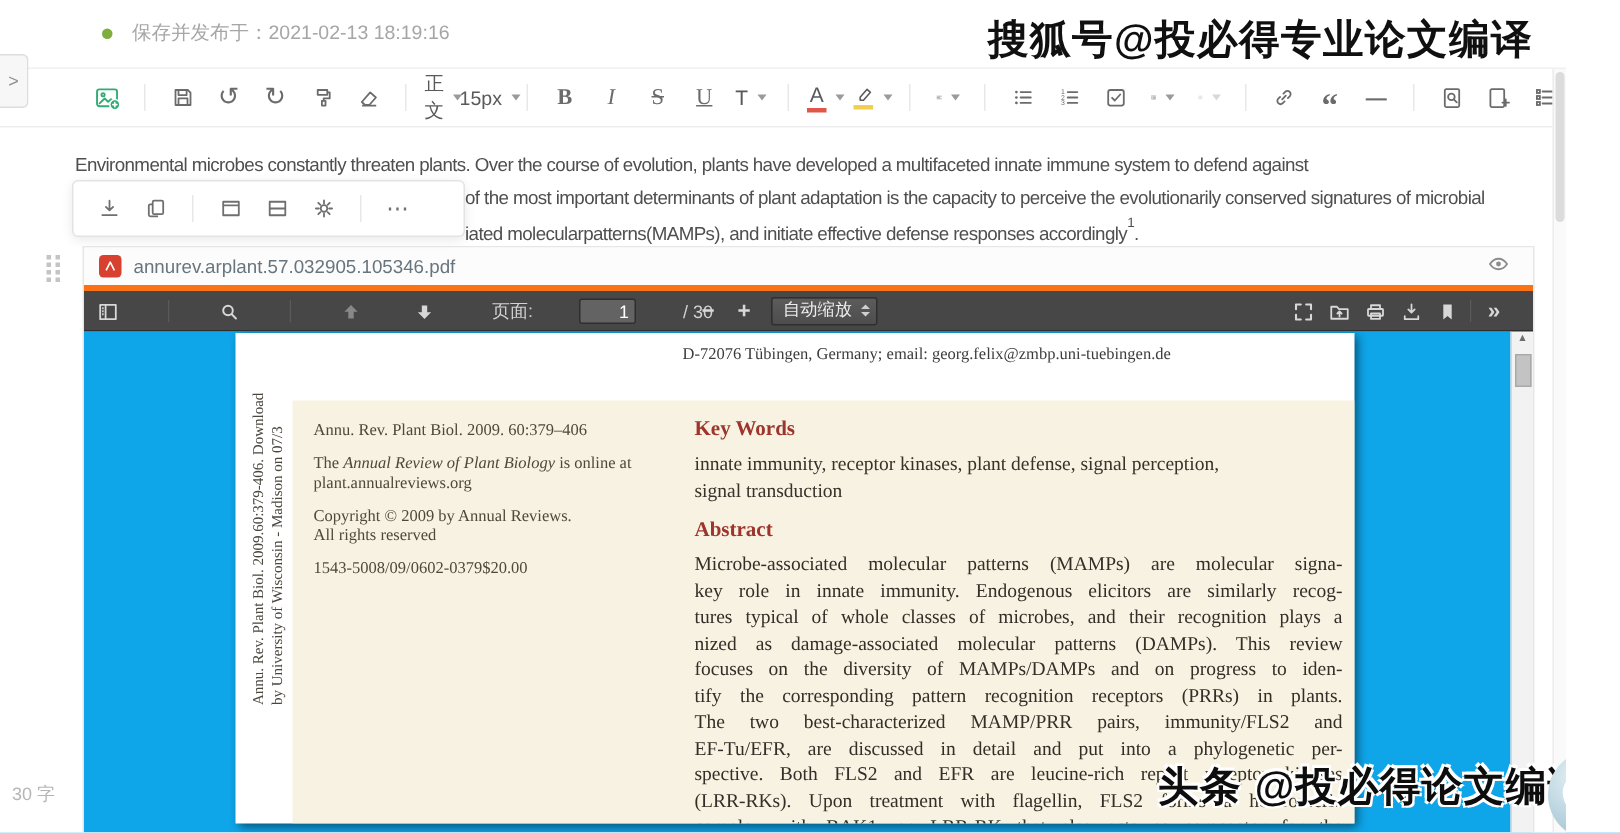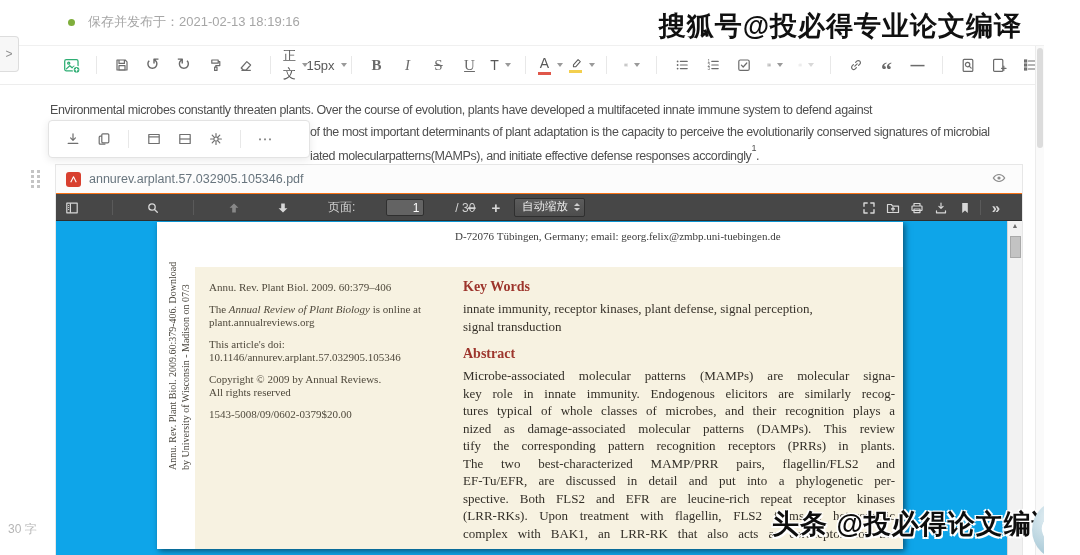--- a/index.html
+++ b/index.html
@@ -51,21 +51,21 @@
     border:1px solid #e3e3e3; border-radius:4px; box-shadow:0 2px 8px rgba(0,0,0,.09);
     display:flex; align-items:center; padding-left:8px; z-index:20; }
   .float-tb .tb { color:#6f6f6f; }
   .g-more { font-size:15px; letter-spacing:1px; }
 
   
   .drag-handle { position:absolute; left:31px; top:170px; width:12px; height:20px; }
   .drag-handle::before { content:""; position:absolute; width:2.5px; height:2.5px; background:#c4c4c4;
     box-shadow:0 5px #c4c4c4, 0 10px #c4c4c4, 0 15px #c4c4c4, 6px 0 #c4c4c4, 6px 5px #c4c4c4, 6px 10px #c4c4c4, 6px 15px #c4c4c4; }
   .embed { position:absolute; left:55px; top:164px; width:968px; border:1px solid #e7e7e7; background:#fff; }
-  .filebar { height:29px; display:flex; align-items:center; padding:0 10px; background:#fcfcfc; border-bottom:1px solid #f97316; }
+  .filebar { height:29px; display:flex; align-items:center; padding:0 10px; background:#fcfcfc; border-bottom:4px solid #f97316; }
   .pdficon { width:15px; height:15px; background:#d8402f; border-radius:3px; flex:none;
     display:flex; align-items:center; justify-content:center; }
   .filename { margin-left:8px; font-size:12.5px; color:#68757e; }
   .eye { margin-left:auto; margin-right:4px; color:#8c8c8c; cursor:pointer; background:none; border:none; height:20px; }
 
   
   .vtoolbar { height:27px; background:#474747; position:relative; display:flex; align-items:center;
     color:#d8d8d8; font-size:12px; box-shadow:inset 0 -1px 0 #2e2e2e;gap:25px; }
   .pb { height:22px; min-width:24px; display:flex; align-items:center; justify-content:center;
     background:none; border:none; color:#d8d8d8; cursor:pointer; }
@@ -456,41 +456,38 @@
           <div>by University of Wisconsin - Madison on 07/3</div>
         </div>
         <div class="beige">
           <div class="lcol">
             <div class="blk">Annu. Rev. Plant Biol. 2009. 60:379–406</div>
             <div class="blk">
               <span>The </span><span class="it">Annual Review of Plant Biology</span><span> is online at</span><br>
               <span>plant.annualreviews.org</span>
             </div>
             <div class="blk">
-              <span>This article's doi:</span><br>
-              <span>10.1146/annurev.arplant.57.032905.105346</span>
-            </div>
-            <div class="blk">
               <span>Copyright © 2009 by Annual Reviews.</span><br>
               <span>All rights reserved</span>
             </div>
             <div>1543-5008/09/0602-0379$20.00</div>
           </div>
           <div class="rcol">
             <div class="h-red">Key Words</div>
             <div class="kwline">innate immunity, receptor kinases, plant defense, signal perception,</div>
             <div class="kwline">signal transduction</div>
             <div class="h-red" style="margin-top:11px;">Abstract</div>
             <div class="abs-wrap">
               <div class="absline">Microbe-associated molecular patterns (MAMPs) are molecular signa-</div>
               <div class="absline">key role in innate immunity. Endogenous elicitors are similarly recog-</div>
               <div class="absline">tures typical of whole classes of microbes, and their recognition plays a</div>
               <div class="absline">nized as damage-associated molecular patterns (DAMPs). This review</div>
+              <div class="absline">focuses on the diversity of MAMPs/DAMPs and on progress to iden-</div>
               <div class="absline">tify the corresponding pattern recognition receptors (PRRs) in plants.</div>
-              <div class="absline">The two best-characterized MAMP/PRR pairs, flagellin/FLS2 and</div>
+              <div class="absline">The two best-characterized MAMP/PRR pairs, immunity/FLS2 and</div>
               <div class="absline">EF-Tu/EFR, are discussed in detail and put into a phylogenetic per-</div>
               <div class="absline">spective. Both FLS2 and EFR are leucine-rich repeat receptor kinases</div>
               <div class="absline">(LRR-RKs). Upon treatment with flagellin, FLS2 forms a heteromeric</div>
               <div class="absline">complex with BAK1, an LRR-RK that also acts as coreceptor for the</div>
             </div>
           </div>
         </div>
       </div>
       <div class="vscroll">
         <div class="arrow">▲</div>

